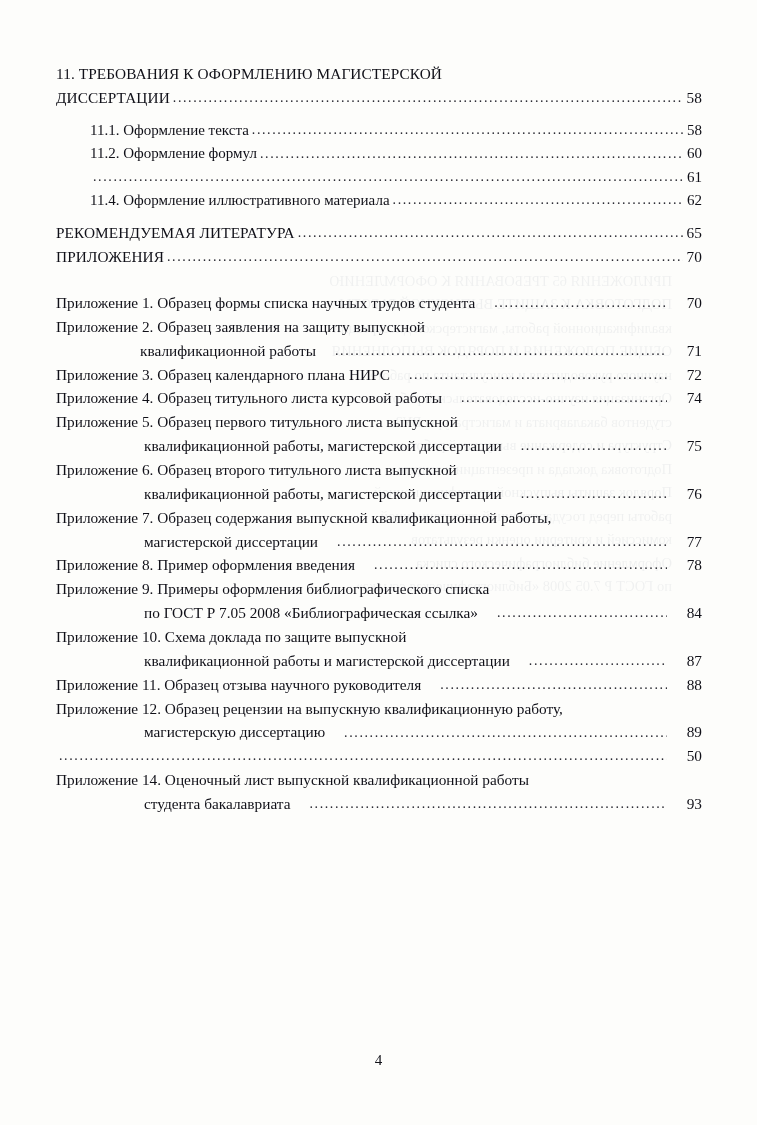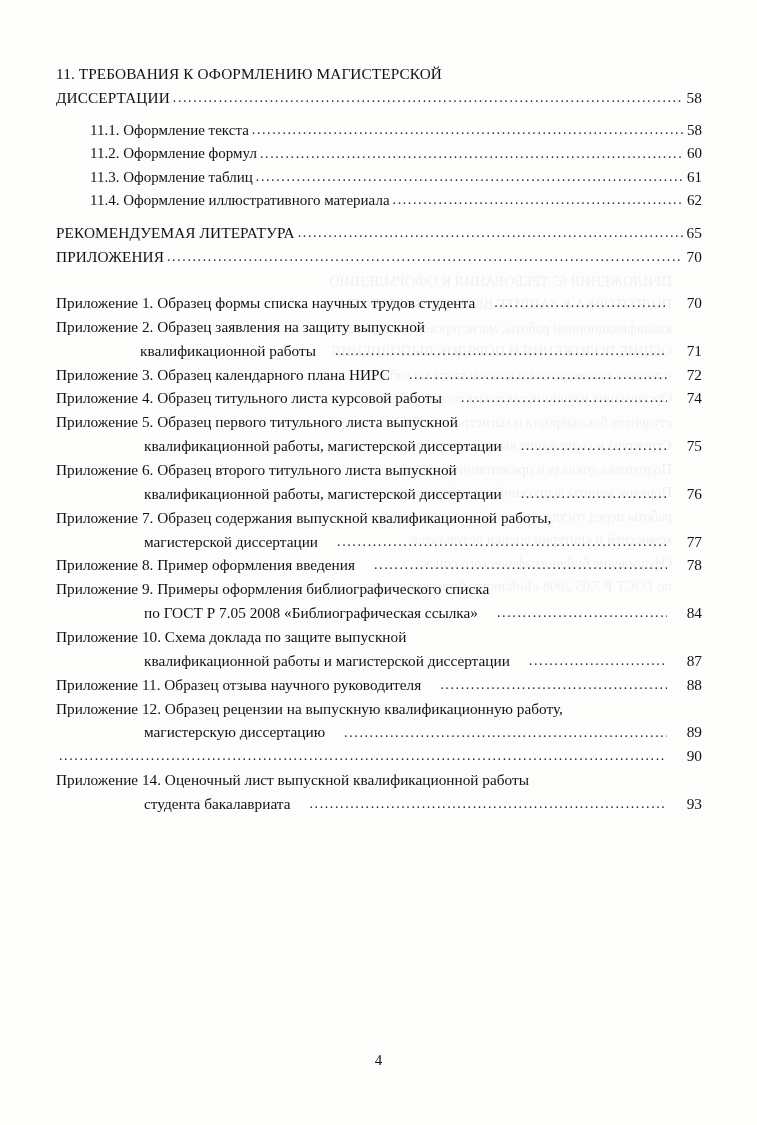--- a/index.html
+++ b/index.html
@@ -132,21 +132,20 @@
       <span class="pg">58</span>
     </div>
 
     <div class="toc-line lvl1">
       <span class="txt">11.2. Оформление формул</span>
       <span class="dots">..............................................................................................................................</span>
       <span class="pg">60</span>
     </div>
 
     <div class="toc-line lvl1">
-      <span class="txt">11.3. Оформление таблиц</span>
       <span class="dots">..............................................................................................................................</span>
       <span class="pg">61</span>
     </div>
 
     <div class="toc-line lvl1">
       <span class="txt">11.4. Оформление иллюстративного материала</span>
       <span class="dots">..............................................................................................................................</span>
       <span class="pg">62</span>
     </div>
 
@@ -268,21 +267,21 @@
       <span class="pg"></span>
     </div>
     <div class="toc-line lvl2 cont2">
       <span class="txt">магистерскую диссертацию</span>
       <span class="dots">..............................................................................................................................</span>
       <span class="pg">89</span>
     </div>
 
     <div class="toc-line lvl2">
       <span class="dots">..............................................................................................................................</span>
-      <span class="pg">90</span>
+      <span class="pg">50</span>
     </div>
 
     <div class="toc-line lvl2 nodots">
       <span class="txt">Приложение 14. Оценочный лист выпускной квалификационной работы</span>
       <span class="dots">.........</span>
       <span class="pg"></span>
     </div>
     <div class="toc-line lvl2 cont2">
       <span class="txt">студента бакалавриата</span>
       <span class="dots">..............................................................................................................................</span>

